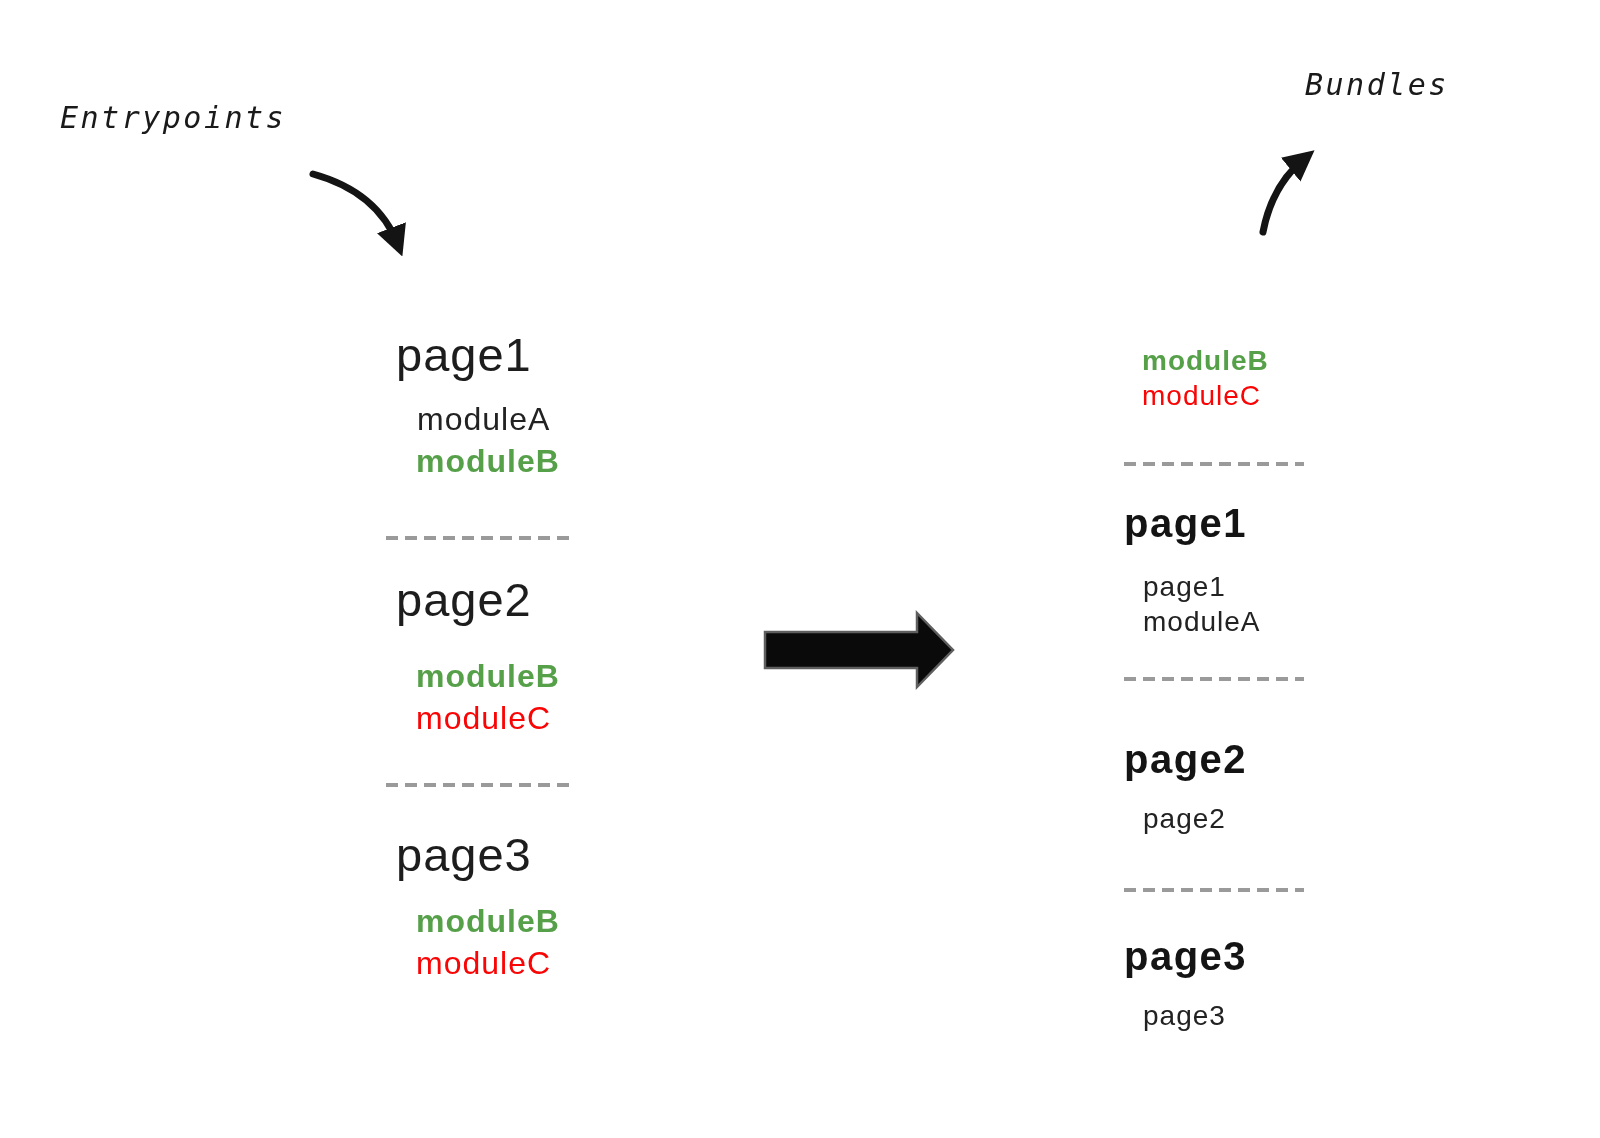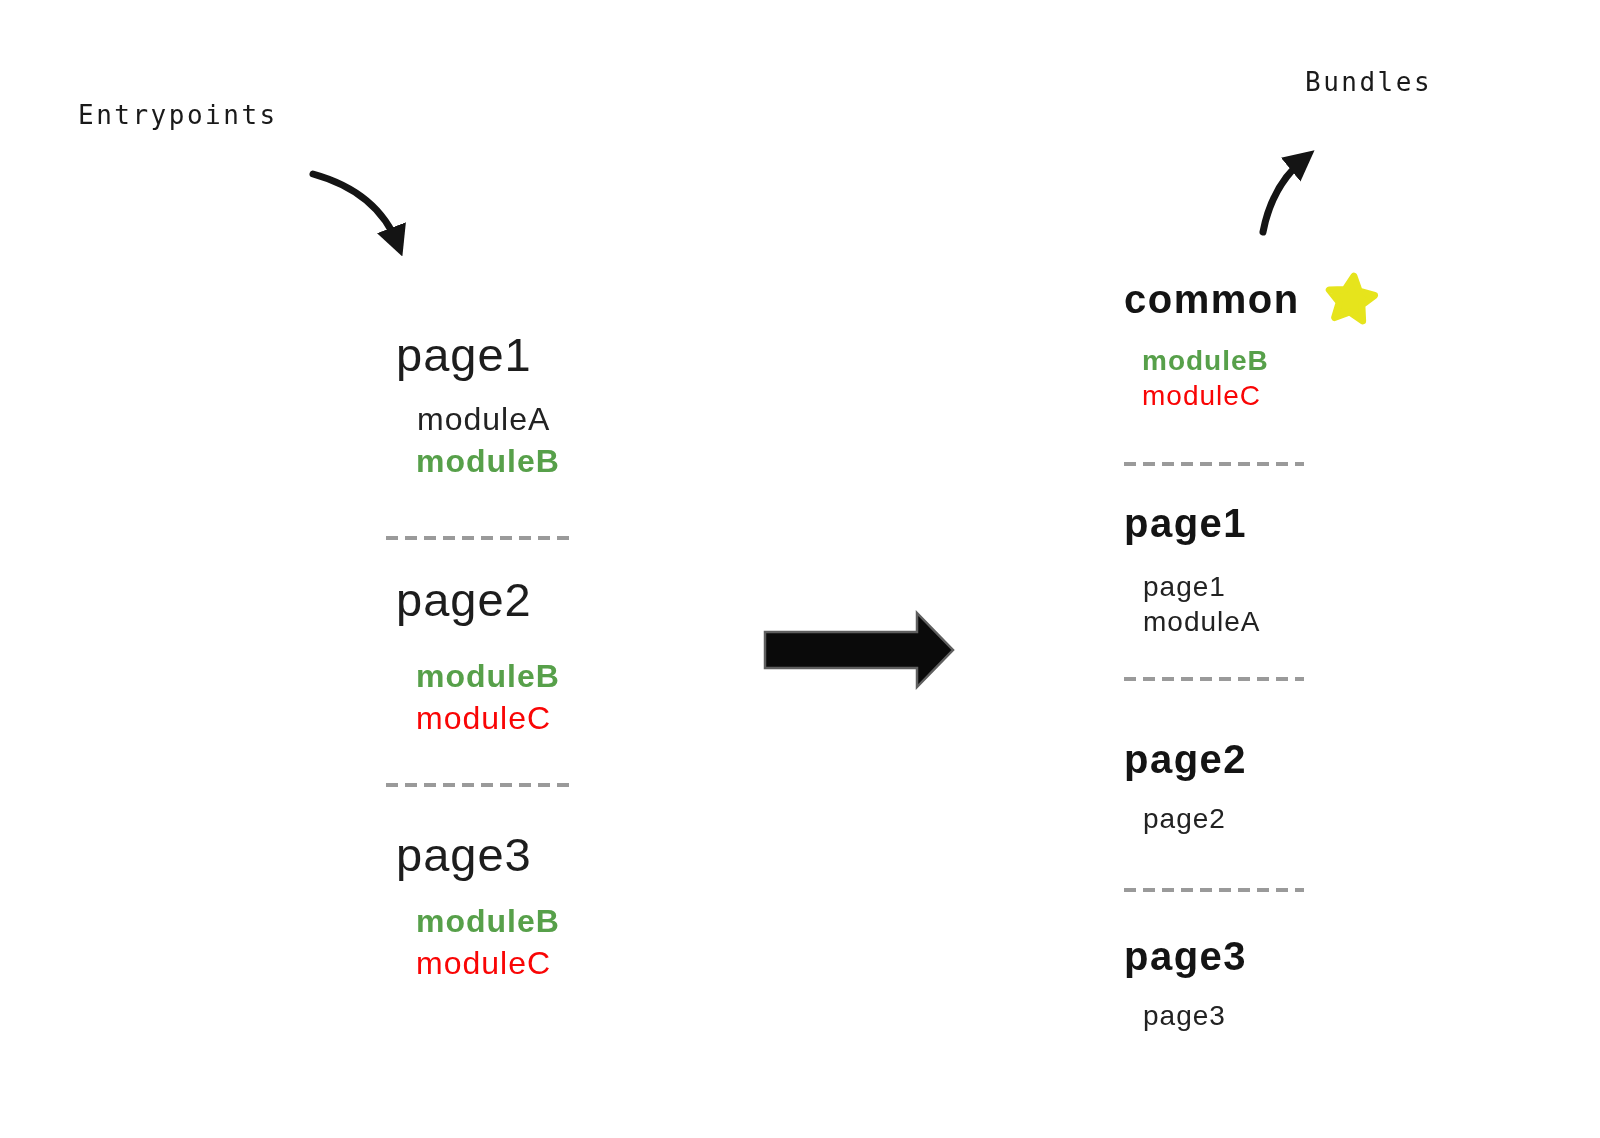--- a/index.html
+++ b/index.html
@@ -6,24 +6,25 @@
   .canvas{
     position:relative;
     width:1600px;height:1138px;
     background:#ffffff;
     overflow:hidden;
     font-family:"Liberation Sans", sans-serif;
   }
   .mono{
     position:absolute;
     font-family:"DejaVu Sans Mono", monospace;
-    font-size:26px;
+    font-size:30px;
     letter-spacing:2.5px;
     color:#1a1a1a;
     white-space:nowrap;
+    font-style:italic;
   }
   .overlay{
     position:absolute;left:0;top:0;width:1600px;height:1138px;
     pointer-events:none;
   }
   
   .eh{
     position:absolute;
     font-size:47px;line-height:1.1;font-weight:400;
     letter-spacing:1px;color:#1d1d1d;white-space:nowrap;
@@ -53,21 +54,21 @@
     position:absolute;height:4px;
     background:repeating-linear-gradient(to right,#9a9a9a 0 12px,transparent 12px 19px);
   }
   .star-svg{display:block;flex:0 0 auto;}
 </style>
 </head>
 <body>
 
 <div class="canvas">
 
-  <div class="mono" style="left:78px;top:100px">Entrypoints</div>
+  <div class="mono" style="left:60px;top:100px">Entrypoints</div>
   <div class="mono" style="left:1305px;top:67px">Bundles</div>
 
   <svg class="overlay" viewBox="0 0 1600 1138">
     <defs>
       <marker id="ah" viewBox="0 0 10 10" refX="6" refY="5" markerWidth="4.4" markerHeight="4.4" orient="auto-start-reverse">
         <path d="M0,0 L10,5 L0,10 Z" fill="#141414"></path>
       </marker>
     </defs>
     <path d="M 313 174 Q 378 192 398 245" fill="none" stroke="#141414" stroke-width="7" stroke-linecap="round" marker-end="url(#ah)"></path>
     <path d="M 1263 232 Q 1272 185 1305 158" fill="none" stroke="#141414" stroke-width="7" stroke-linecap="round" marker-end="url(#ah)"></path>
@@ -81,26 +82,20 @@
 
   <div class="eh" style="left:396px;top:574px">page2</div>
   <div class="em green" style="left:416px;top:659px">moduleB</div>
   <div class="em red" style="left:416px;top:701px">moduleC</div>
   <div class="dash" style="left:386px;top:783px;width:190px"></div>
 
   <div class="eh" style="left:396px;top:829px">page3</div>
   <div class="em green" style="left:416px;top:904px">moduleB</div>
   <div class="em red" style="left:416px;top:946px">moduleC</div>
 
-  <div class="bh row" style="left:1124px;top:272px">
-    <span>common</span>
-    <svg class="star-svg" width="58" height="54" viewBox="-29 -28 58 54">
-      <path d="M0,-24 L7.05,-9.7 L22.8,-7.4 L11.4,3.7 L14.1,19.4 L0,12 L-14.1,19.4 L-11.4,3.7 L-22.8,-7.4 L-7.05,-9.7 Z" fill="#e6e41c" stroke="#e6e41c" stroke-width="7" stroke-linejoin="round" transform="rotate(7)"></path>
-    </svg>
-  </div>
   <div class="bm green" style="left:1142px;top:345px">moduleB</div>
   <div class="bm red" style="left:1142px;top:380px">moduleC</div>
   <div class="dash" style="left:1124px;top:462px;width:180px"></div>
 
   <div class="bh" style="left:1124px;top:500px">page1</div>
   <div class="bm plain" style="left:1143px;top:571px">page1</div>
   <div class="bm plain" style="left:1143px;top:606px">moduleA</div>
   <div class="dash" style="left:1124px;top:677px;width:180px"></div>
 
   <div class="bh" style="left:1124px;top:736px">page2</div>

